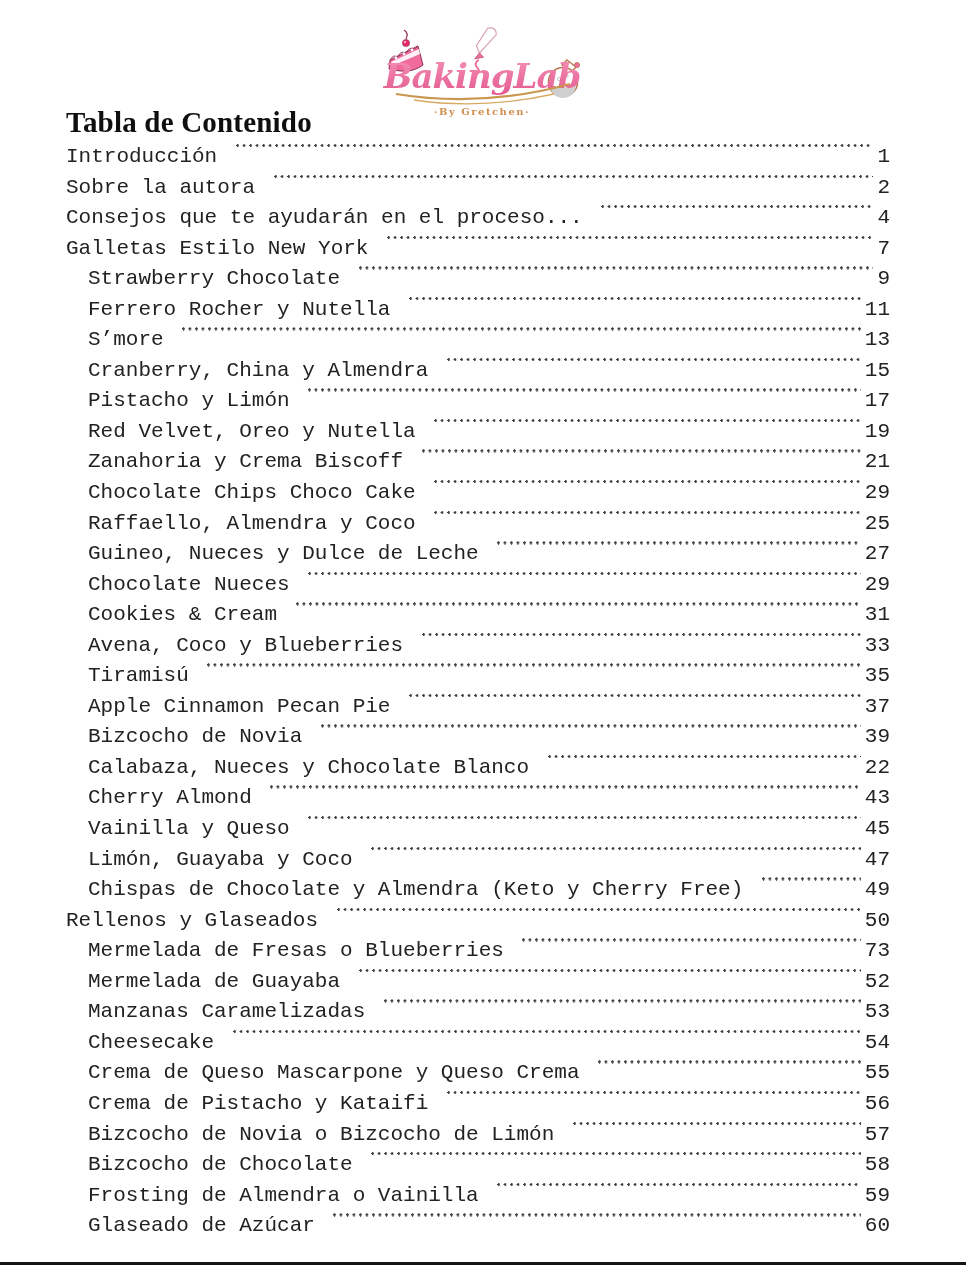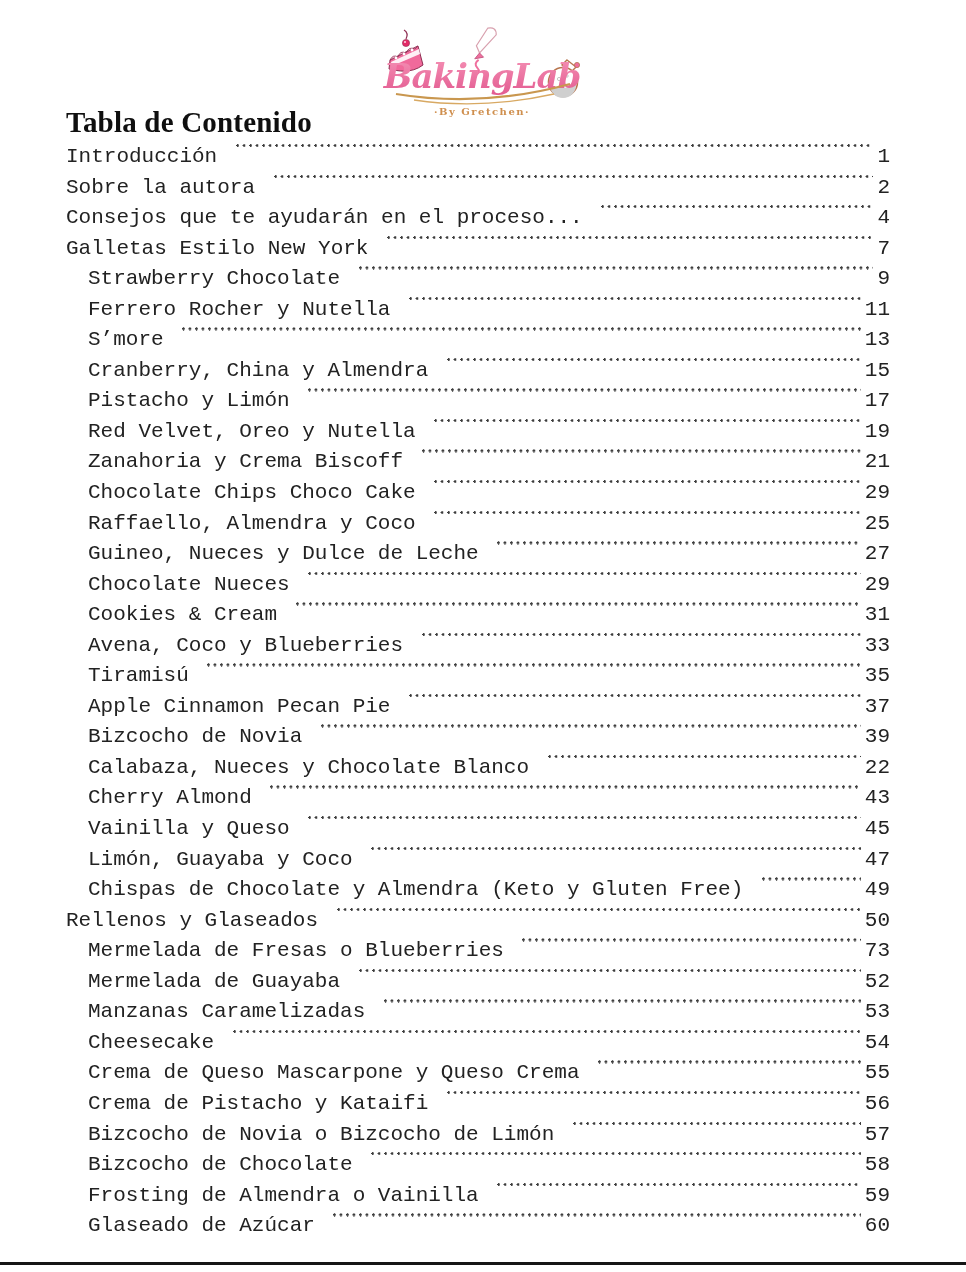--- a/index.html
+++ b/index.html
@@ -225,21 +225,21 @@
         <span class="toc-label">Vainilla y Queso </span>
         <span class="toc-leader"></span>
         <span class="toc-page">45</span>
       </div>
       <div class="toc-row lvl1">
         <span class="toc-label">Limón, Guayaba y Coco </span>
         <span class="toc-leader"></span>
         <span class="toc-page">47</span>
       </div>
       <div class="toc-row lvl1">
-        <span class="toc-label">Chispas de Chocolate y Almendra (Keto y Gluten Free) </span>
+        <span class="toc-label">Chispas de Chocolate y Almendra (Keto y Cherry Free) </span>
         <span class="toc-leader"></span>
         <span class="toc-page">49</span>
       </div>
       <div class="toc-row">
         <span class="toc-label">Rellenos y Glaseados </span>
         <span class="toc-leader"></span>
         <span class="toc-page">50</span>
       </div>
       <div class="toc-row lvl1">
         <span class="toc-label">Mermelada de Fresas o Blueberries </span>

